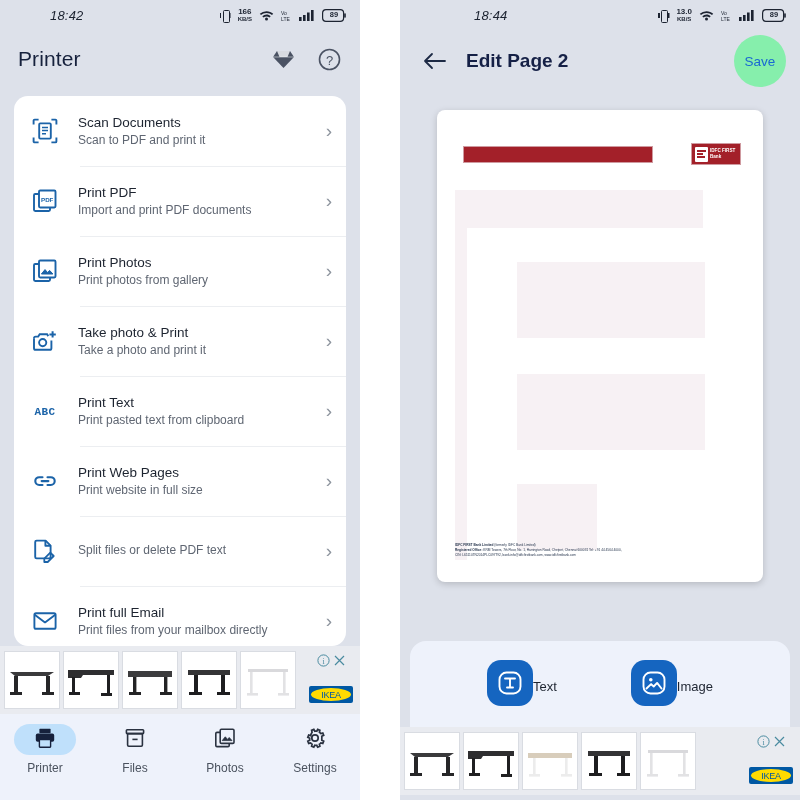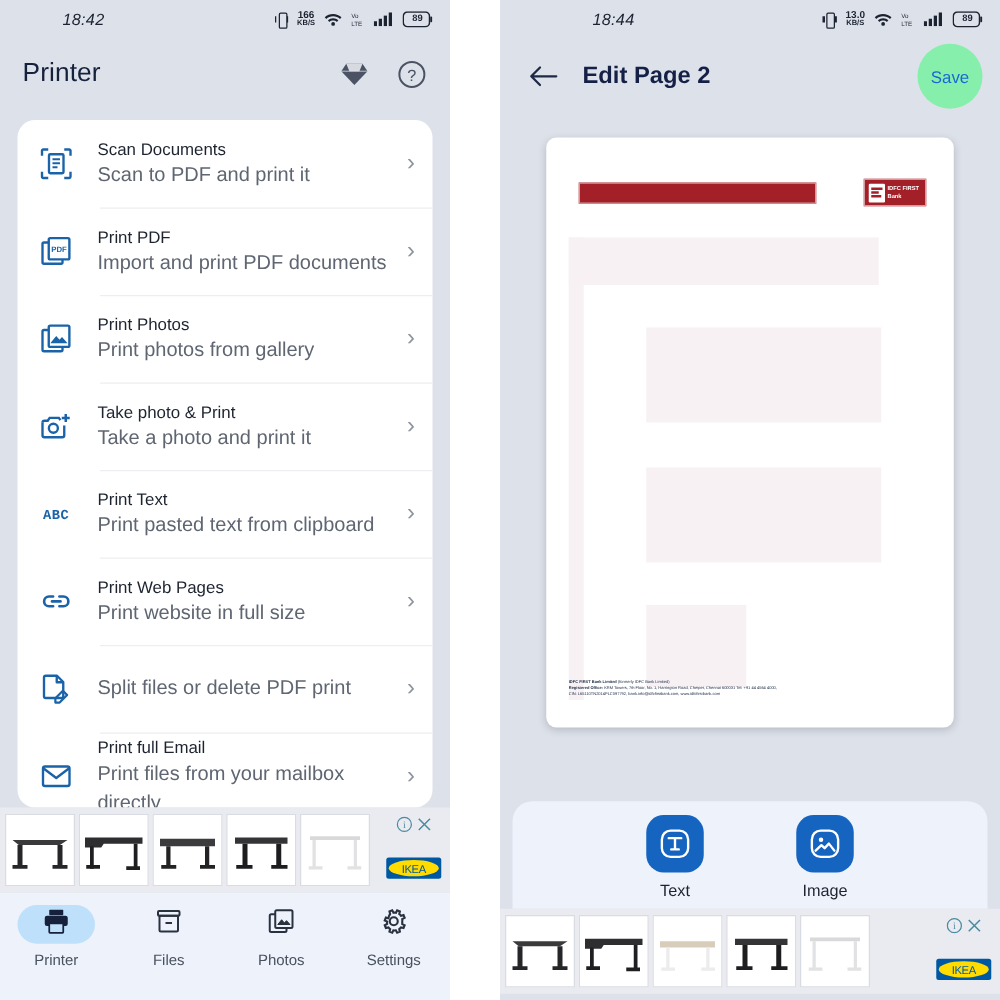--- a/index.html
+++ b/index.html
@@ -82,21 +82,21 @@
     padding: 0 14px 0 18px;
     position:relative;
     cursor:pointer;
   }
   .row + .row::before {
     content:""; position:absolute; left:66px; right:0; top:0; height:1px; background:#eceef1;
   }
   .row-ic { width:46px; flex-shrink:0; display:flex; align-items:center;text-align:right; }
   .row-txt { flex:1; min-width:0; }
   .row-title { font-size:13.5px; color:#1d2430; line-height:1.45; }
-  .row-sub { font-size:16px; color:#5f6672; line-height:1.45; }
+  .row-sub { font-size:12px; color:#5f6672; line-height:1.45; }
   .chev { color:#8d949e; font-size:19px; padding-left:6px; font-weight:300; }
 
   
   .ad {
     flex-shrink:0;
     height: 68px;
     background: #e9ebf0;
     display:flex; align-items:center;
     padding: 4px 4px;
     position: relative;
@@ -192,21 +192,21 @@
 
   .tools {
     flex-shrink:0;
     margin: 0 10px 0 10px;
     background:#eef2fb;
     border-radius: 16px 16px 0 0;
     height: 86px;
     display:flex; align-items:center; justify-content:center; gap:74px;
     padding-top:4px;
   }
-  .tool { display:flex; flex-direction:column; align-items:center; cursor:pointer;}
+  .tool { display:flex; flex-direction:row; align-items:center; cursor:pointer;}
   .tool-ic {
     width:46px; height:46px; border-radius:14px;
     background:#1565c0;
     display:flex; align-items:center; justify-content:center;
     margin-bottom:7px;
   }
   .tool-lbl { font-size:13px; color:#1d2430; }
   .ad2 { background:#e9ebf0; }
   .spacer-bot { flex-shrink:0; height:5px; background:#dde1ea; }
 </style>
@@ -368,21 +368,21 @@
 
       <div class="row">
         <div class="row-ic">
           <svg width="26" height="26" viewBox="0 0 26 26" fill="none" stroke="#1b63a8" stroke-width="1.9" stroke-linejoin="round">
             <path d="M4.6 2.6h9l5 5v11.4a1.4 1.4 0 0 1-1.4 1.4H4.6a1.4 1.4 0 0 1-1.4-1.4V4a1.4 1.4 0 0 1 1.4-1.4z"></path>
             <path d="M13.4 2.8v5h5"></path>
             <path d="M18.3 14.6l3.4 3.4-6 6h-3.4v-3.4z" stroke-width="1.8"></path>
           </svg>
         </div>
         <div class="row-txt">
-          <div class="row-sub">Split files or delete PDF print</div>
+          <div class="row-sub">Split files or delete PDF text</div>
         </div>
         <div class="chev">›</div>
       </div>
 
       <div class="row">
         <div class="row-ic">
           <svg width="26" height="26" viewBox="0 0 26 26" fill="none" stroke="#1b63a8" stroke-width="1.9" stroke-linejoin="round">
             <rect x="2.4" y="5.2" width="21.2" height="15.6" rx="1.6"></rect>
             <path d="M2.4 6.4L13 14.4l10.6-8"></path>
           </svg>

